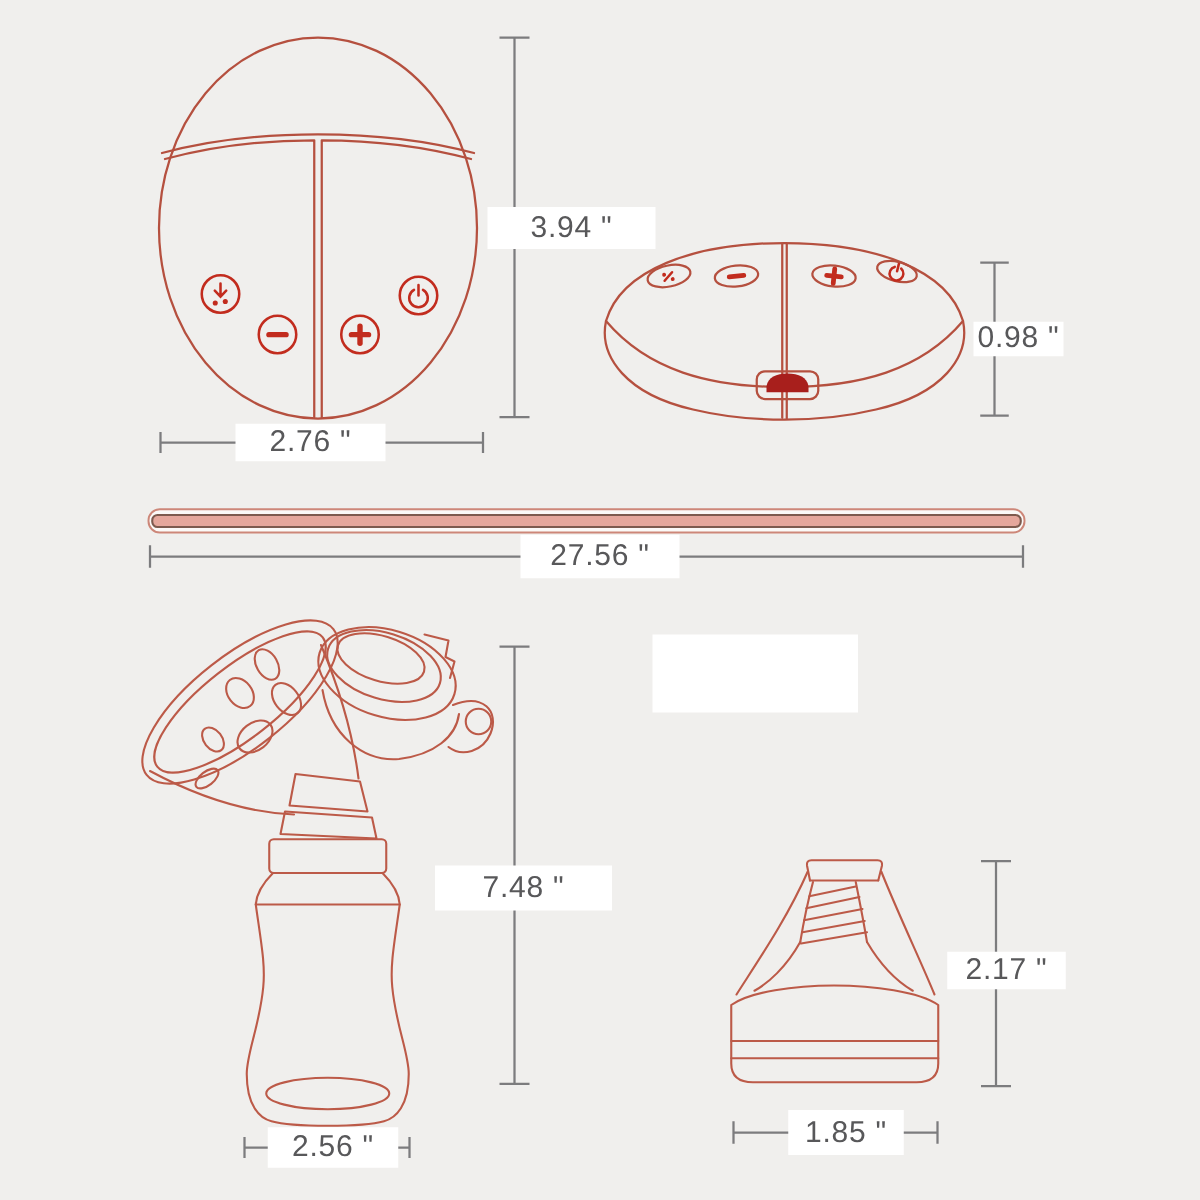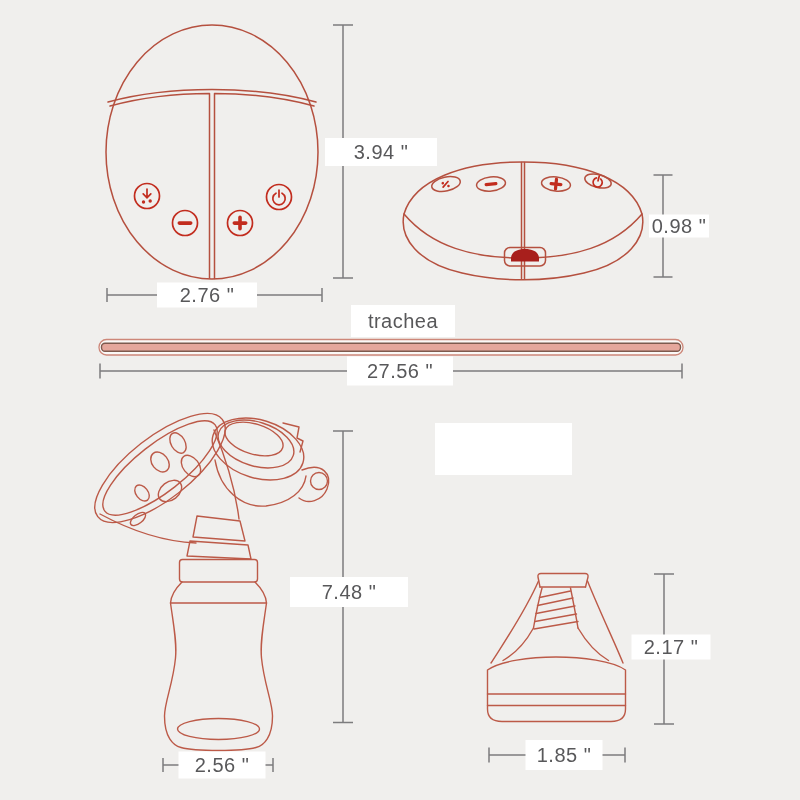--- a/index.html
+++ b/index.html
@@ -150,21 +150,20 @@
       <path class="dim" d="M343,431 L343,722.5 M333,431 L353,431 M333,722.5 L353,722.5"></path>
       <path class="dim" d="M163,765 L273,765 M163,758 L163,772 M273,758 L273,772"></path>
       <path class="dim" d="M664,574 L664,724 M654,574 L674,574 M654,724 L674,724"></path>
       <path class="dim" d="M489,755 L625,755 M489,747.5 L489,762.5 M625,747.5 L625,762.5"></path>
     </g>
   </svg>
 
   <div class="dim-label" style="left:381px;top:152px;width:112px;height:28px;">3.94 "</div>
   <div class="dim-label" style="left:207px;top:295px;width:100px;height:25px;">2.76 "</div>
   <div class="dim-label" style="left:679px;top:226px;width:60px;height:23px;">0.98 "</div>
-  <div class="dim-label" style="left:403px;top:321px;width:104px;height:32px;">trachea</div>
   <div class="dim-label" style="left:400px;top:371px;width:106px;height:29px;">27.56 "</div>
   <div class="dim-label" style="left:349px;top:592px;width:118px;height:30px;">7.48 "</div>
   <div class="dim-label" style="left:222px;top:765px;width:87px;height:27px;">2.56 "</div>
   <div class="dim-label" style="left:671px;top:647px;width:79px;height:25px;">2.17 "</div>
   <div class="dim-label" style="left:564px;top:755px;width:77px;height:30px;">1.85 "</div>
 
   <div class="blank-box" style="left:435px;top:423px;width:137px;height:52px;"></div>
 </div>
 
 </body></html>

